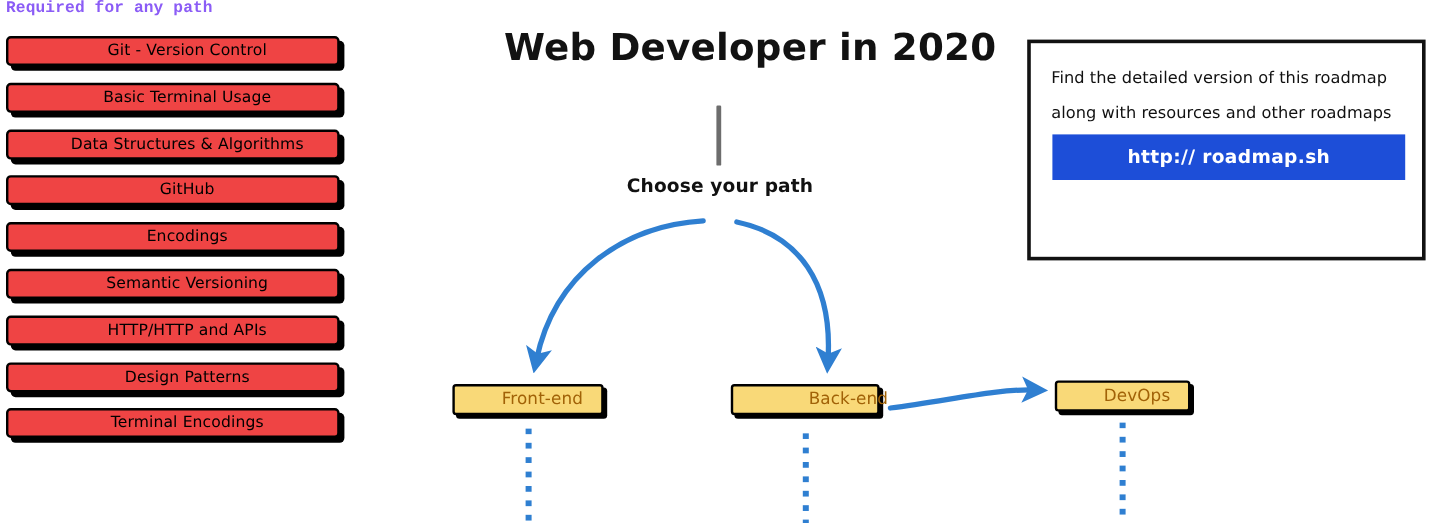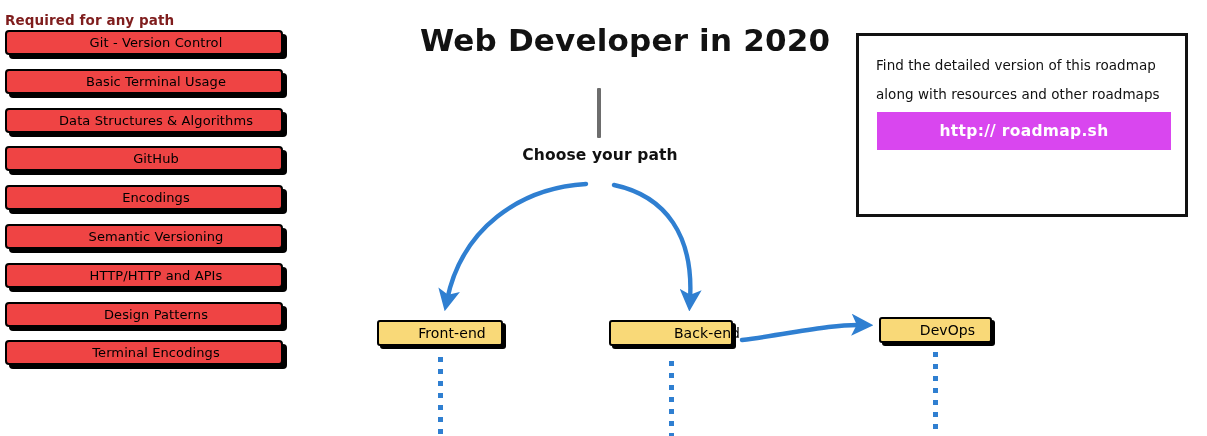--- a/index.html
+++ b/index.html
@@ -13,26 +13,27 @@
     position: relative;
     overflow: hidden;
     font-family: "DejaVu Sans", "Liberation Sans", sans-serif;
     -webkit-font-smoothing: antialiased;
   }
 
   
   #required-heading {
     position: absolute;
     left: 5px;
-    top: 12px;
+    top: 0;
     font-size: 13.5px;
     font-weight: bold;
-    color: #7f1d1d;
-    letter-spacing: 0.1px;
-    white-space: nowrap;
+    color: #8b5cf6;
+    letter-spacing: 0.1px;
+    white-space: nowrap;
+    font-family: Liberation Mono, monospace;
   }
   #required-list {
     position: absolute;
     left: 0px;
     top: 30px;
     width: 300px;
   }
   .req-item {
     position: relative;
     width: 278px;
@@ -109,21 +110,21 @@
     border: 2.5px solid #000000;
     border-radius: 3px;
     box-sizing: border-box;
     box-shadow: 3px 3px 0 0 #000000;
     display: flex;
     align-items: center;
     justify-content: center;
   }
   .path-box .path-label {
     font-size: 14px;
-    color: #000000;
+    color: #a16207;
     letter-spacing: 0.1px;
     white-space: nowrap;
     line-height: 1;
     margin-left: 24px;
   }
   #path-box-0 { left: 377px; top: 320px; width: 126px; }
   #path-box-1 { left: 609px; top: 320px; width: 124px; padding-left: 48px; }
   #path-box-2 { left: 879px; top: 317px; width: 113px; }
 
   
@@ -161,21 +162,21 @@
     white-space: nowrap;
   }
   #callout-line-0 { top: 21px; }
   #callout-line-1 { top: 50px; }
   #callout-button {
     position: absolute;
     left: 18px;
     top: 76px;
     width: 294px;
     height: 38px;
-    background: #d946ef;
+    background: #1d4ed8;
     display: flex;
     align-items: center;
     justify-content: center;
     text-decoration: none;
   }
   #callout-button .callout-button-label {
     font-size: 15.5px;
     font-weight: bold;
     color: #ffffff;
     letter-spacing: 0.3px;

